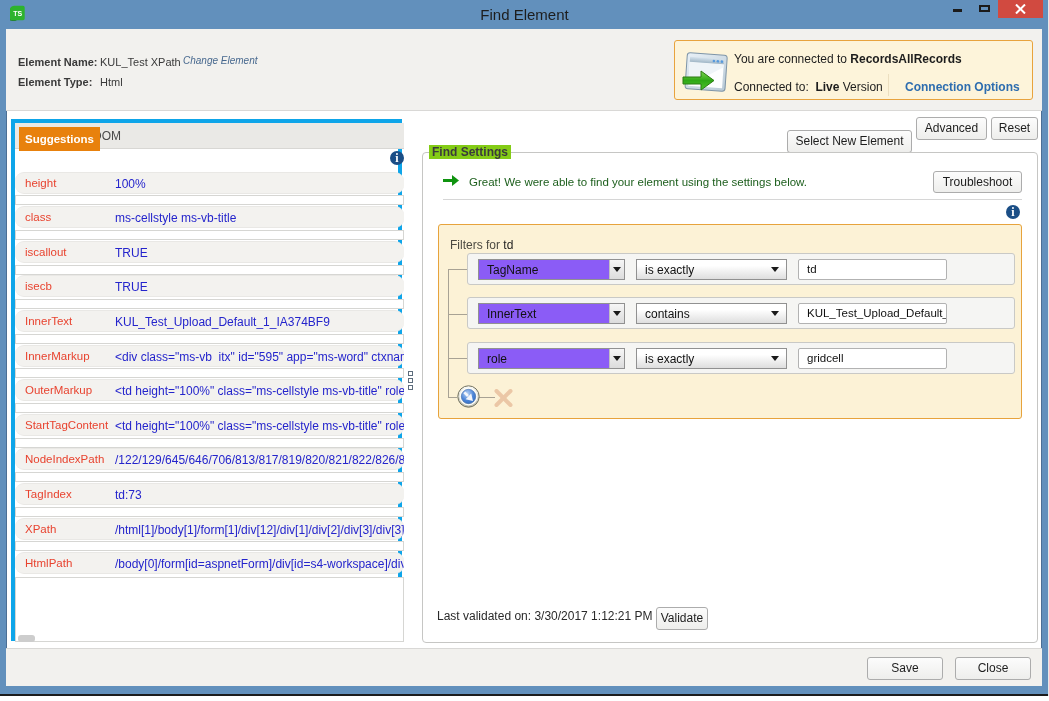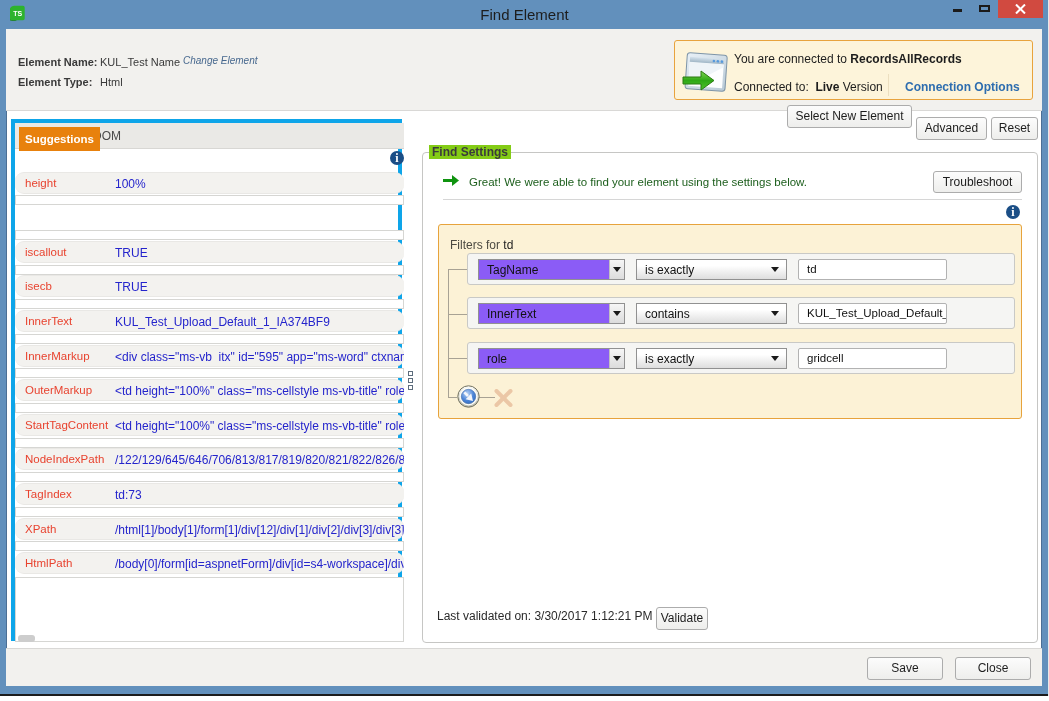--- a/index.html
+++ b/index.html
@@ -81,21 +81,21 @@
   <div class="abs" id="btnmin"></div>
   <div class="abs" id="btnmax"></div>
   <div class="abs" id="btnclose">
     <svg style="position:absolute;left:17px;top:4px" width="11" height="10" viewBox="0 0 11 10">
       <line x1="1" y1="0.5" x2="10" y2="9.5" stroke="#fff" stroke-width="2"></line>
       <line x1="10" y1="0.5" x2="1" y2="9.5" stroke="#fff" stroke-width="2"></line>
     </svg>
   </div>
 
   <div class="abs hlabel" style="left:18px;top:56px">Element Name:</div>
-  <div class="abs htext" style="left:100px;top:56px">KUL_Test Name</div>
+  <div class="abs htext" style="left:100px;top:56px">KUL_Test XPath</div>
   <div class="abs" style="left:183px;top:55px;font-size:10px;font-style:italic;color:#47688e;">Change Element</div>
   <div class="abs hlabel" style="left:18px;top:76px">Element Type:</div>
   <div class="abs htext" style="left:100px;top:76px">Html</div>
   <div class="abs" id="conn">
     <svg class="abs" style="left:7px;top:9px" width="48" height="46" viewBox="0 0 48 46">
       <defs>
         <linearGradient id="wf" x1="0" y1="0" x2="1" y2="1">
           <stop offset="0" stop-color="#e9f1f7"></stop>
             <stop offset="1" stop-color="#b8c9d6"></stop>
         </linearGradient>
@@ -129,20 +129,24 @@
   <div class="abs" id="lpanel">
     <div class="abs" id="tabbar"></div>
     <div class="abs" id="tabsugg">Suggestions</div>
     <div class="abs" id="tabdom">DOM</div>
     <div class="abs info" style="left:375px;top:28px">i</div>
     <div class="abs grow" style="top:48.6px">
         <span class="k">height</span>
         <span class="v">100%</span>
       </div>
     <div class="abs erow" style="top:72.3px"></div>
+    <div class="abs grow" style="top:83.2px">
+        <span class="k">class</span>
+        <span class="v">ms-cellstyle ms-vb-title</span>
+      </div>
     <div class="abs erow" style="top:106.9px"></div>
     <div class="abs grow" style="top:117.8px">
         <span class="k">iscallout</span>
         <span class="v">TRUE</span>
       </div>
     <div class="abs erow" style="top:141.5px"></div>
     <div class="abs grow" style="top:152.4px">
         <span class="k">isecb</span>
         <span class="v">TRUE</span>
       </div>
@@ -187,21 +191,21 @@
         <span class="v">/body[0]/form[id=aspnetForm]/div[id=s4-workspace]/div[</span>
       </div>
     <div class="abs erow" style="top:453.5px;height:65.5px"></div>
     <div class="abs" style="left:3px;top:511.5px;width:17px;height:7px;background:#cdcdcd;border-radius:3px"></div>
   </div>
 
   <div class="abs sq" style="left:408px;top:371px"></div>
   <div class="abs sq" style="left:408px;top:378px"></div>
   <div class="abs sq" style="left:408px;top:385px"></div>
 
-  <div class="abs btn" style="left:787px;top:105px;width:125px;height:23px;line-height:21px">Select New Element</div>
+  <div class="abs btn" style="left:787px;top:130px;width:125px;height:23px;line-height:21px">Select New Element</div>
   <div class="abs btn" style="left:916px;top:117px;width:71px;height:23px;line-height:21px">Advanced</div>
   <div class="abs btn" style="left:991px;top:117px;width:47px;height:23px;line-height:21px">Reset</div>
 
   <div class="abs" id="fs"></div>
   <div class="abs" id="fsleg">Find Settings</div>
   <svg class="abs" style="left:442px;top:174px" width="18" height="13" viewBox="0 0 18 13">
     <line x1="1" y1="6.5" x2="11" y2="6.5" stroke="#0f930f" stroke-width="3"></line>
     <polygon points="10,1 17,6.5 10,12" fill="#0f930f"></polygon>
   </svg>
   <div class="abs" style="left:469px;top:176px;font-size:11.5px;color:#1c5e1c">Great! We were able to find your element using the settings below.</div>

